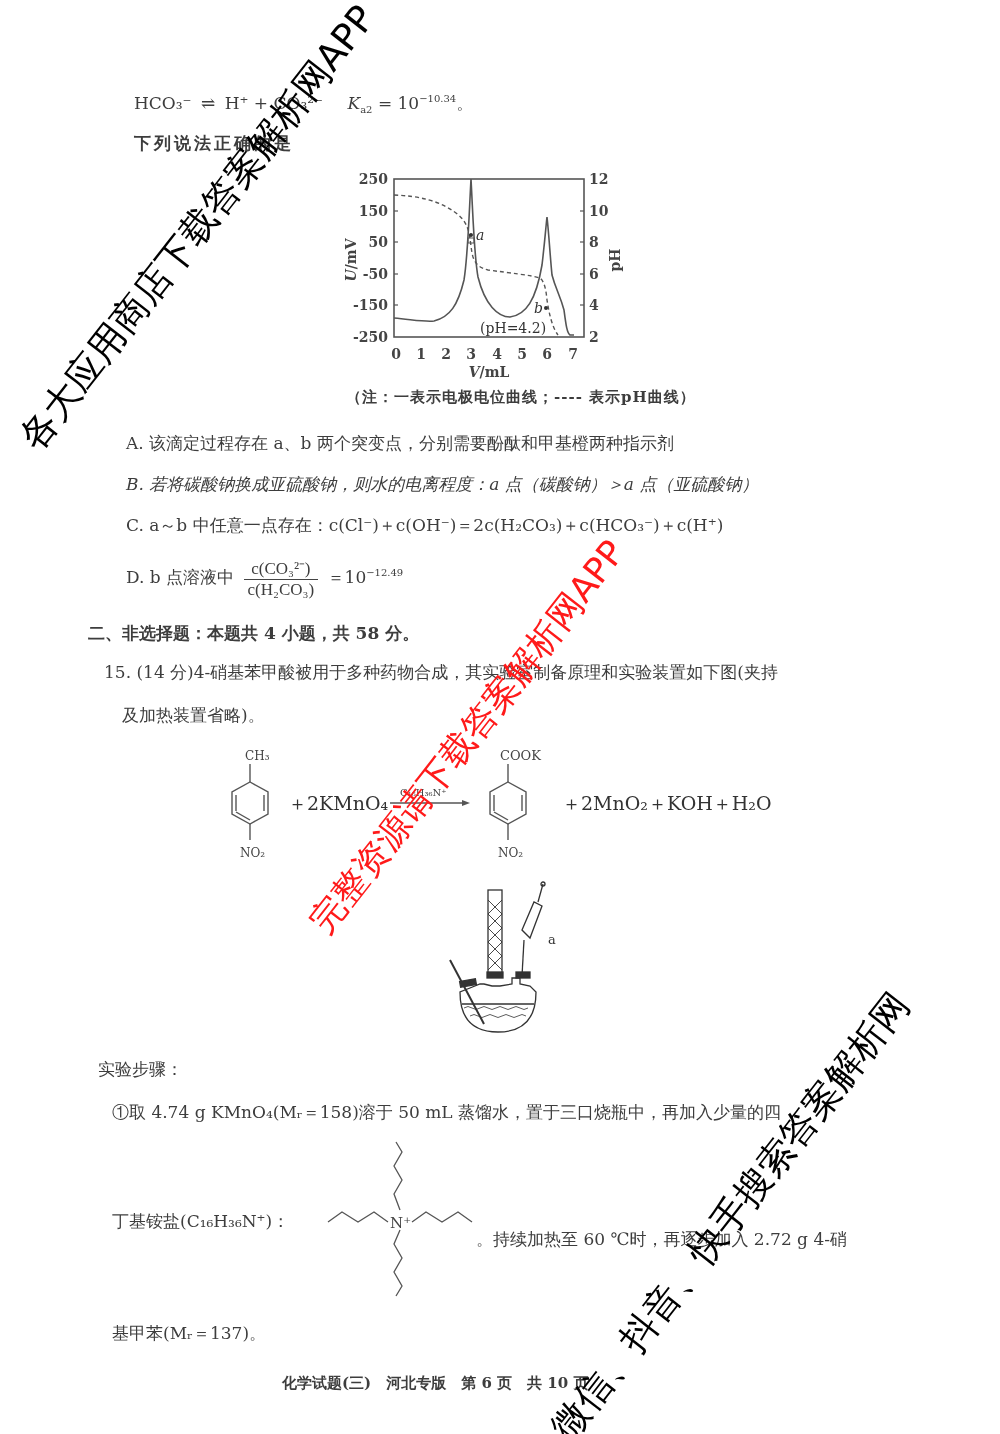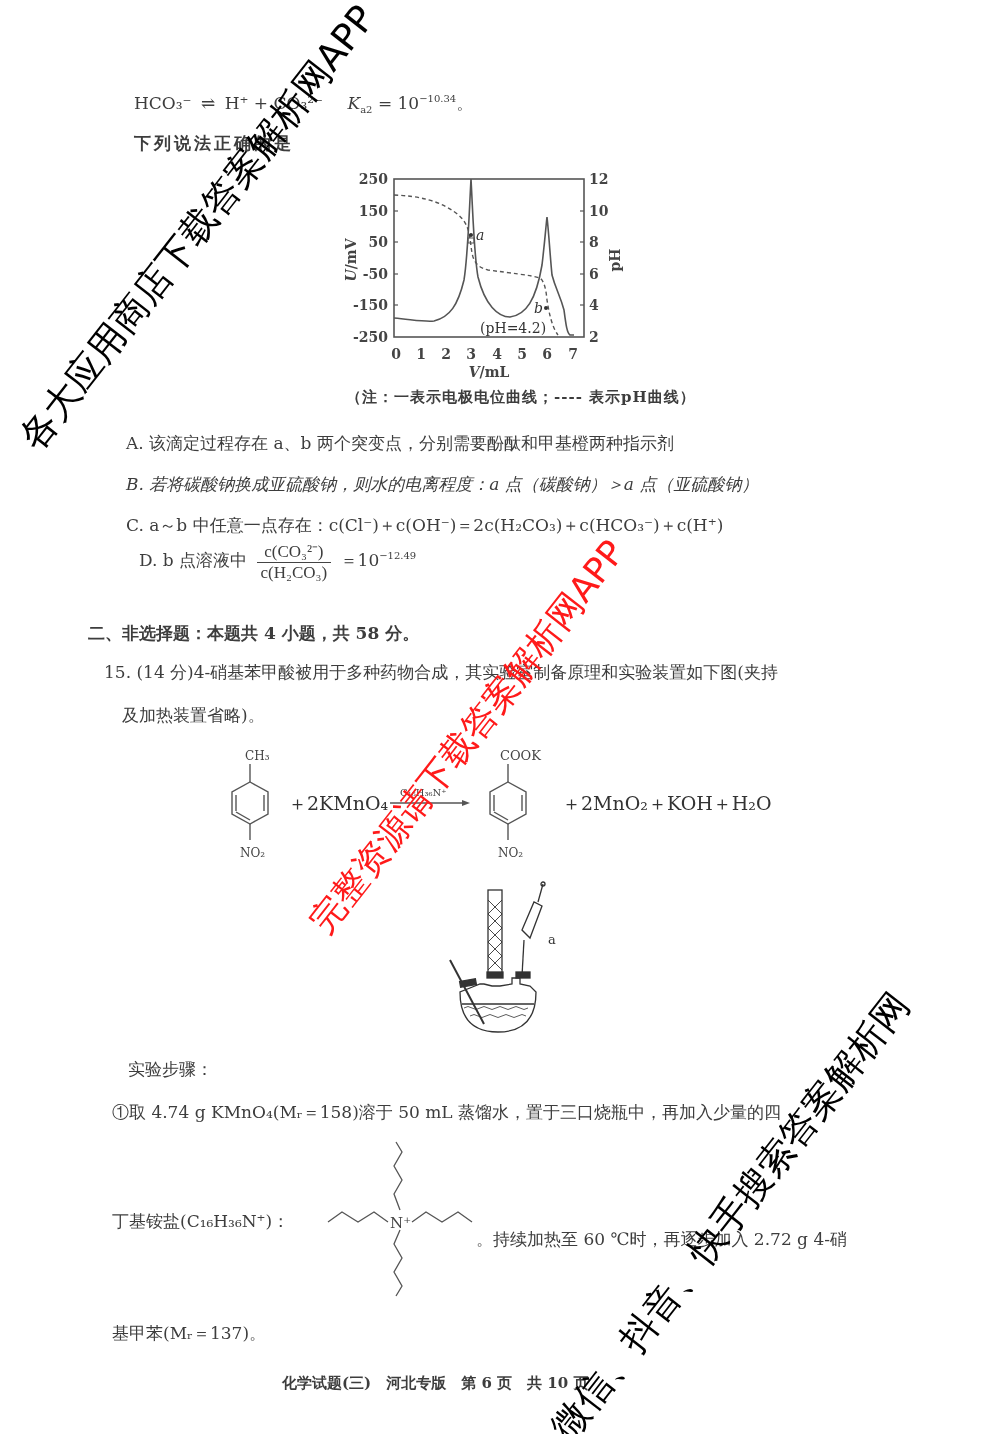--- a/index.html
+++ b/index.html
@@ -89,21 +89,21 @@
   <circle cx="216" cy="143" r="2" fill="#333"></circle>
   <text x="204" y="148" font-size="14" font-style="italic" fill="#333">b</text>
   <text x="150" y="168" font-size="14" fill="#333">(pH=4.2)</text>
 </svg>
 
 <div class="line bold" style="left:346px; top:388px; font-size:15px; letter-spacing:1px;">（注：一表示电极电位曲线；---- 表示pH曲线）</div>
 
 <div class="line" style="left:126px; top:432px;">A. 该滴定过程存在 a、b 两个突变点，分别需要酚酞和甲基橙两种指示剂</div>
 <div class="line" style="left:126px; top:473px;font-style:italic;">B. 若将碳酸钠换成亚硫酸钠，则水的电离程度：a 点（碳酸钠）＞a 点（亚硫酸钠）</div>
 <div class="line" style="left:126px; top:514px;text-align:center;">C. a～b 中任意一点存在：c(Cl⁻)＋c(OH⁻)＝2c(H₂CO₃)＋c(HCO₃⁻)＋c(H⁺)</div>
-<div class="line" style="left:126px; top:539px;margin-left:13px;">
+<div class="line" style="left:126px; top:556px;">
   <span>D. b 点溶液中</span>
   <span class="frac">
     <span class="num">c(CO₃²⁻)</span>
     <span class="den">c(H₂CO₃)</span>
   </span>
   <span>＝10</span><sup>−12.49</sup>
 </div>
 
 <div class="line bold" style="left:88px; top:622px;">二、非选择题：本题共 4 小题，共 58 分。</div>
 <div class="line" style="left:104px; top:661px;">15. (14 分)4-硝基苯甲酸被用于多种药物合成，其实验室制备原理和实验装置如下图(夹持</div>
@@ -157,21 +157,21 @@
     <circle cx="113" cy="4" r="2"></circle>
     <line x1="94" y1="60" x2="92" y2="96"></line>
     <rect x="86" y="92" width="14" height="6" fill="#333"></rect>
 
     <line x1="20" y1="80" x2="54" y2="144" stroke-width="2"></line>
     <rect x="30" y="100" width="16" height="6" fill="#333" transform="rotate(-10 38 103)"></rect>
   </g>
   <text x="118" y="64" font-size="13" fill="#333">a</text>
 </svg>
 
-<div class="line" style="left:128px; top:1058px;">实验步骤：</div>
+<div class="line" style="left:98px; top:1058px;">实验步骤：</div>
 <div class="line" style="left:112px; top:1101px;text-align:right;">①取 4.74 g KMnO₄(Mᵣ＝158)溶于 50 mL 蒸馏水，置于三口烧瓶中，再加入少量的四</div>
 
 <div class="line" style="left:112px; top:1210px;">丁基铵盐(C₁₆H₃₆N⁺)：</div>
 <svg class="abs" style="left:322px; top:1140px;" width="170" height="160" viewBox="0 0 170 160">
   <g stroke="#555" stroke-width="1.3" fill="none">
     <polyline points="6,82 20,72 36,82 52,72 66,82"></polyline>
     <polyline points="90,82 104,72 120,82 136,72 150,82"></polyline>
     <polyline points="78,70 72,54 80,40 72,26 80,12 74,2"></polyline>
     <polyline points="78,90 72,104 80,118 72,132 80,146 74,156"></polyline>
   </g>

